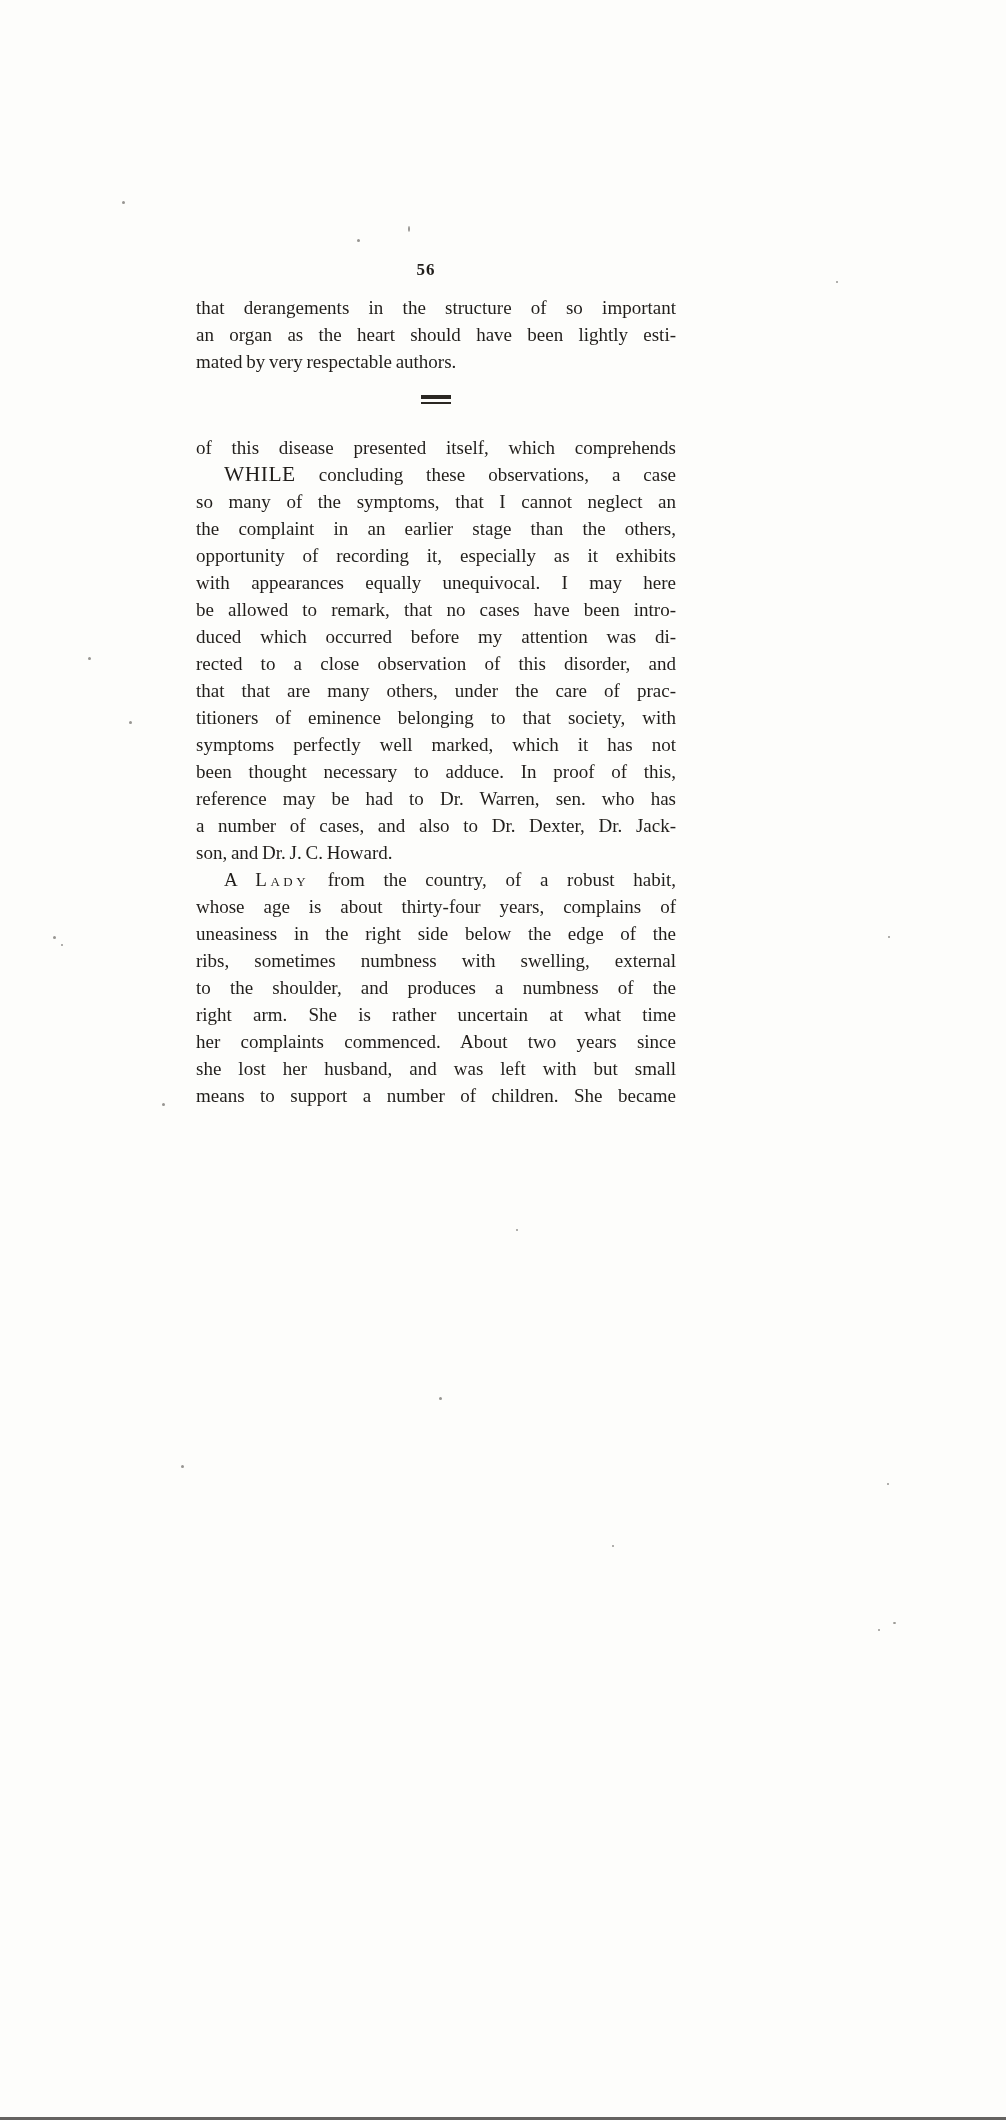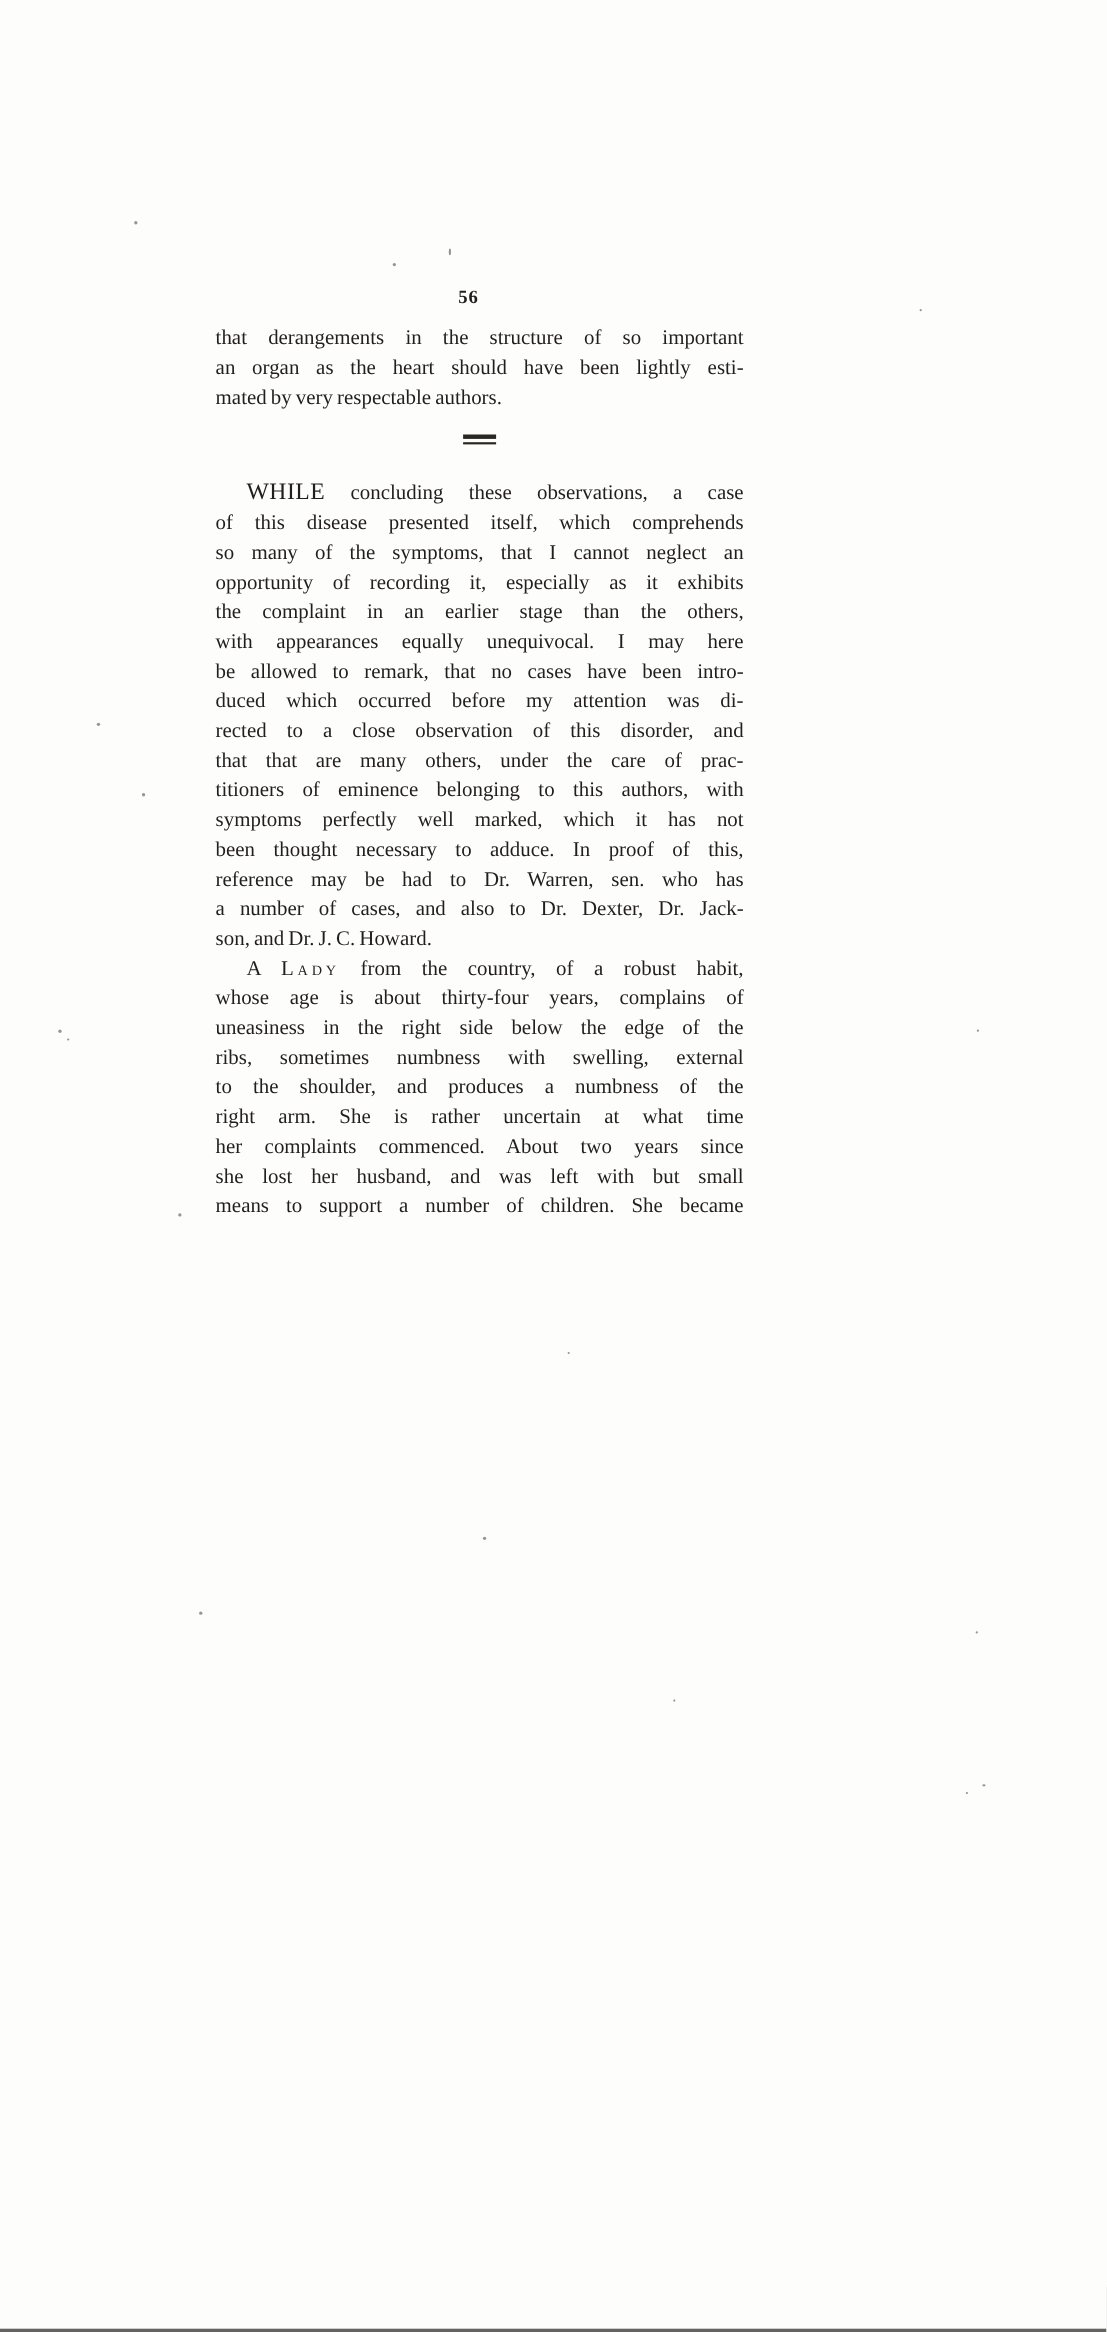--- a/index.html
+++ b/index.html
@@ -52,31 +52,31 @@
 <div class="scan">
   <div class="page-number">56</div>
   <div class="text-block">
       <div class="paragraph">
         <div class="line"><span>that derangements in the structure of so important</span></div>
         <div class="line"><span>an organ as the heart should have been lightly esti-</span></div>
         <div class="line last"><span>mated by very respectable authors.</span></div>
       </div>
       <div class="divider-wrap"><span class="divider-rule"></span></div>
       <div class="paragraph">
+        <div class="line"><span>of this disease presented itself, which comprehends</span></div>
         <div class="line indent"><span class="lead">WHILE</span><span> concluding these observations, a case</span></div>
-        <div class="line"><span>of this disease presented itself, which comprehends</span></div>
         <div class="line"><span>so many of the symptoms, that I cannot neglect an</span></div>
+        <div class="line"><span>the complaint in an earlier stage than the others,</span></div>
         <div class="line"><span>opportunity of recording it, especially as it exhibits</span></div>
-        <div class="line"><span>the complaint in an earlier stage than the others,</span></div>
         <div class="line"><span>with appearances equally unequivocal.  I may here</span></div>
         <div class="line"><span>be allowed to remark, that no cases have been intro-</span></div>
         <div class="line"><span>duced which occurred before my attention was di-</span></div>
         <div class="line"><span>rected to a close observation of this disorder, and</span></div>
         <div class="line"><span>that that are many others, under the care of prac-</span></div>
-        <div class="line"><span>titioners of eminence belonging to this authors, with</span></div>
+        <div class="line"><span>titioners of eminence belonging to that society, with</span></div>
         <div class="line"><span>symptoms perfectly well marked, which it has not</span></div>
         <div class="line"><span>been thought necessary to adduce.  In proof of this,</span></div>
         <div class="line"><span>reference may be had to Dr. Warren, sen. who has</span></div>
         <div class="line"><span>a number of cases, and also to Dr. Dexter, Dr. Jack-</span></div>
         <div class="line last"><span>son, and Dr. J. C. Howard.</span></div>
       </div>
       <div class="paragraph">
         <div class="line indent"><span>A </span><span class="sc">Lady</span><span> from the country, of a robust habit,</span></div>
         <div class="line"><span>whose age is about thirty-four years, complains of</span></div>
         <div class="line"><span>uneasiness in the right side below the edge of the</span></div>

